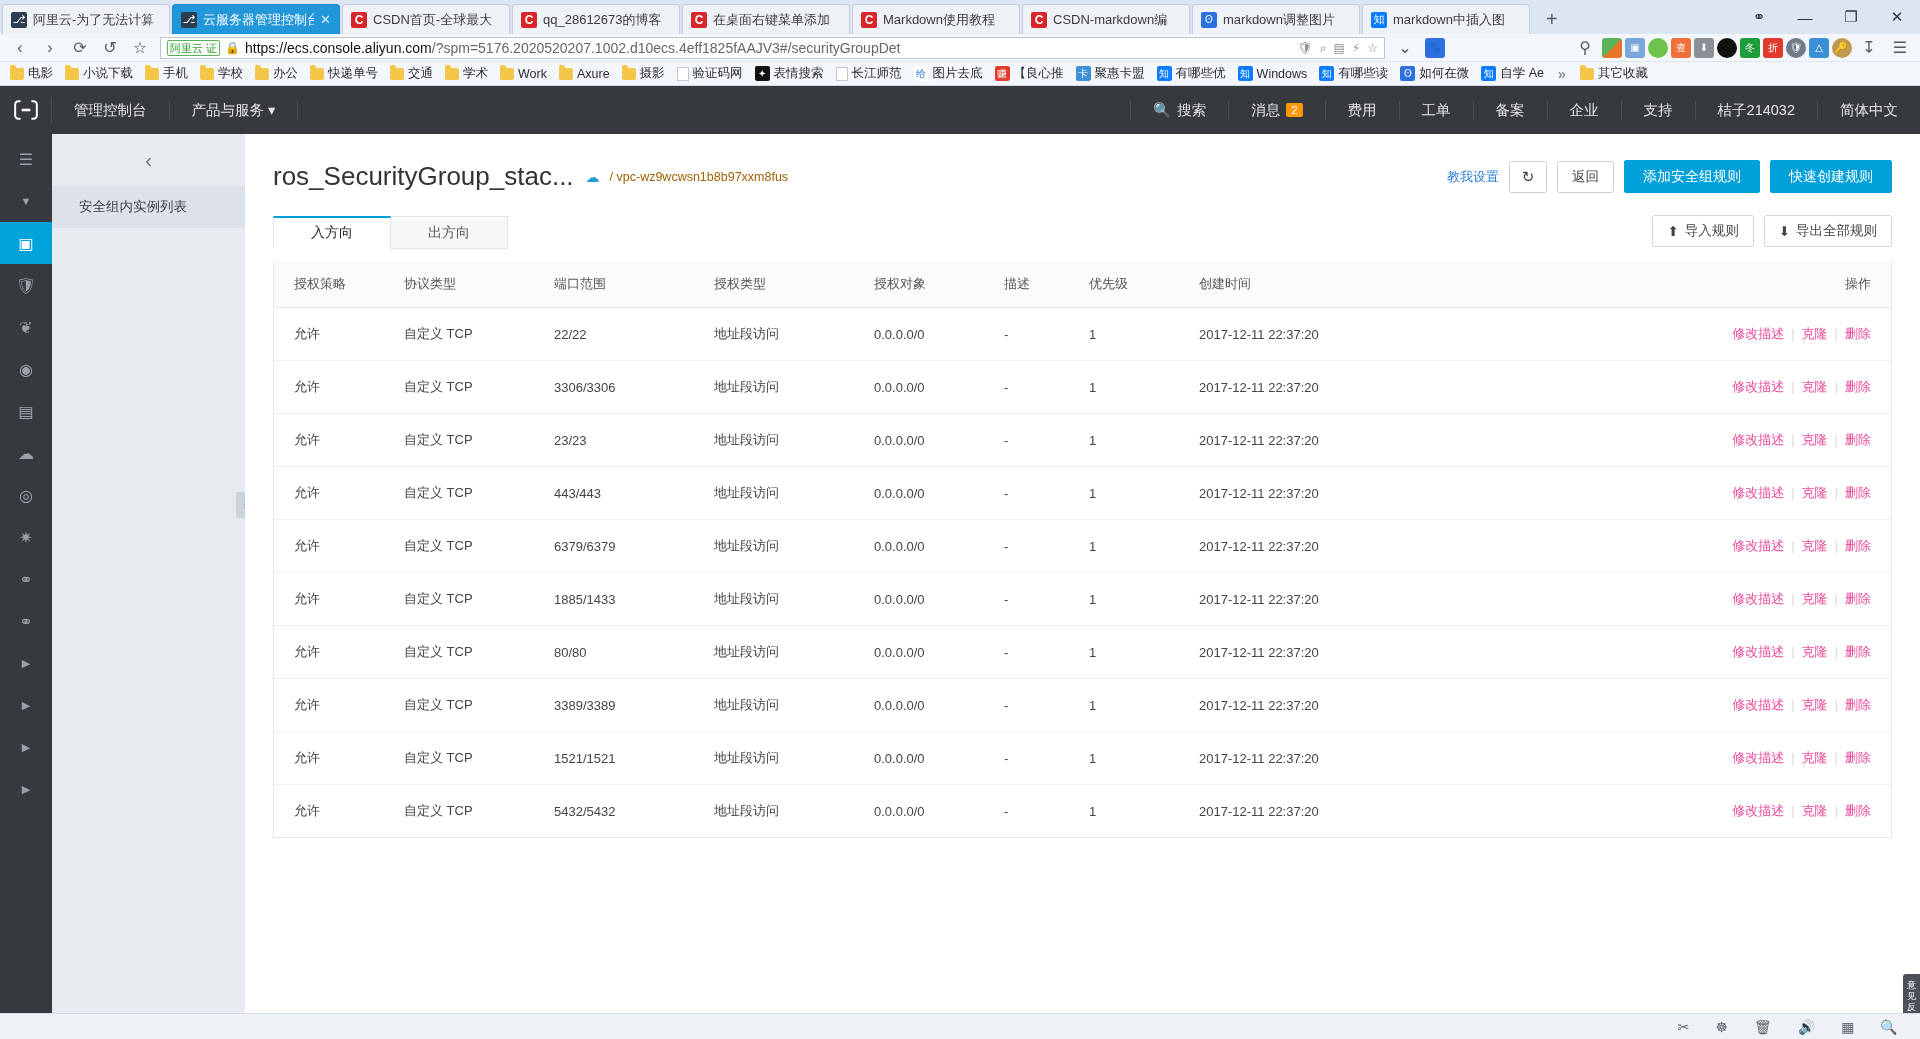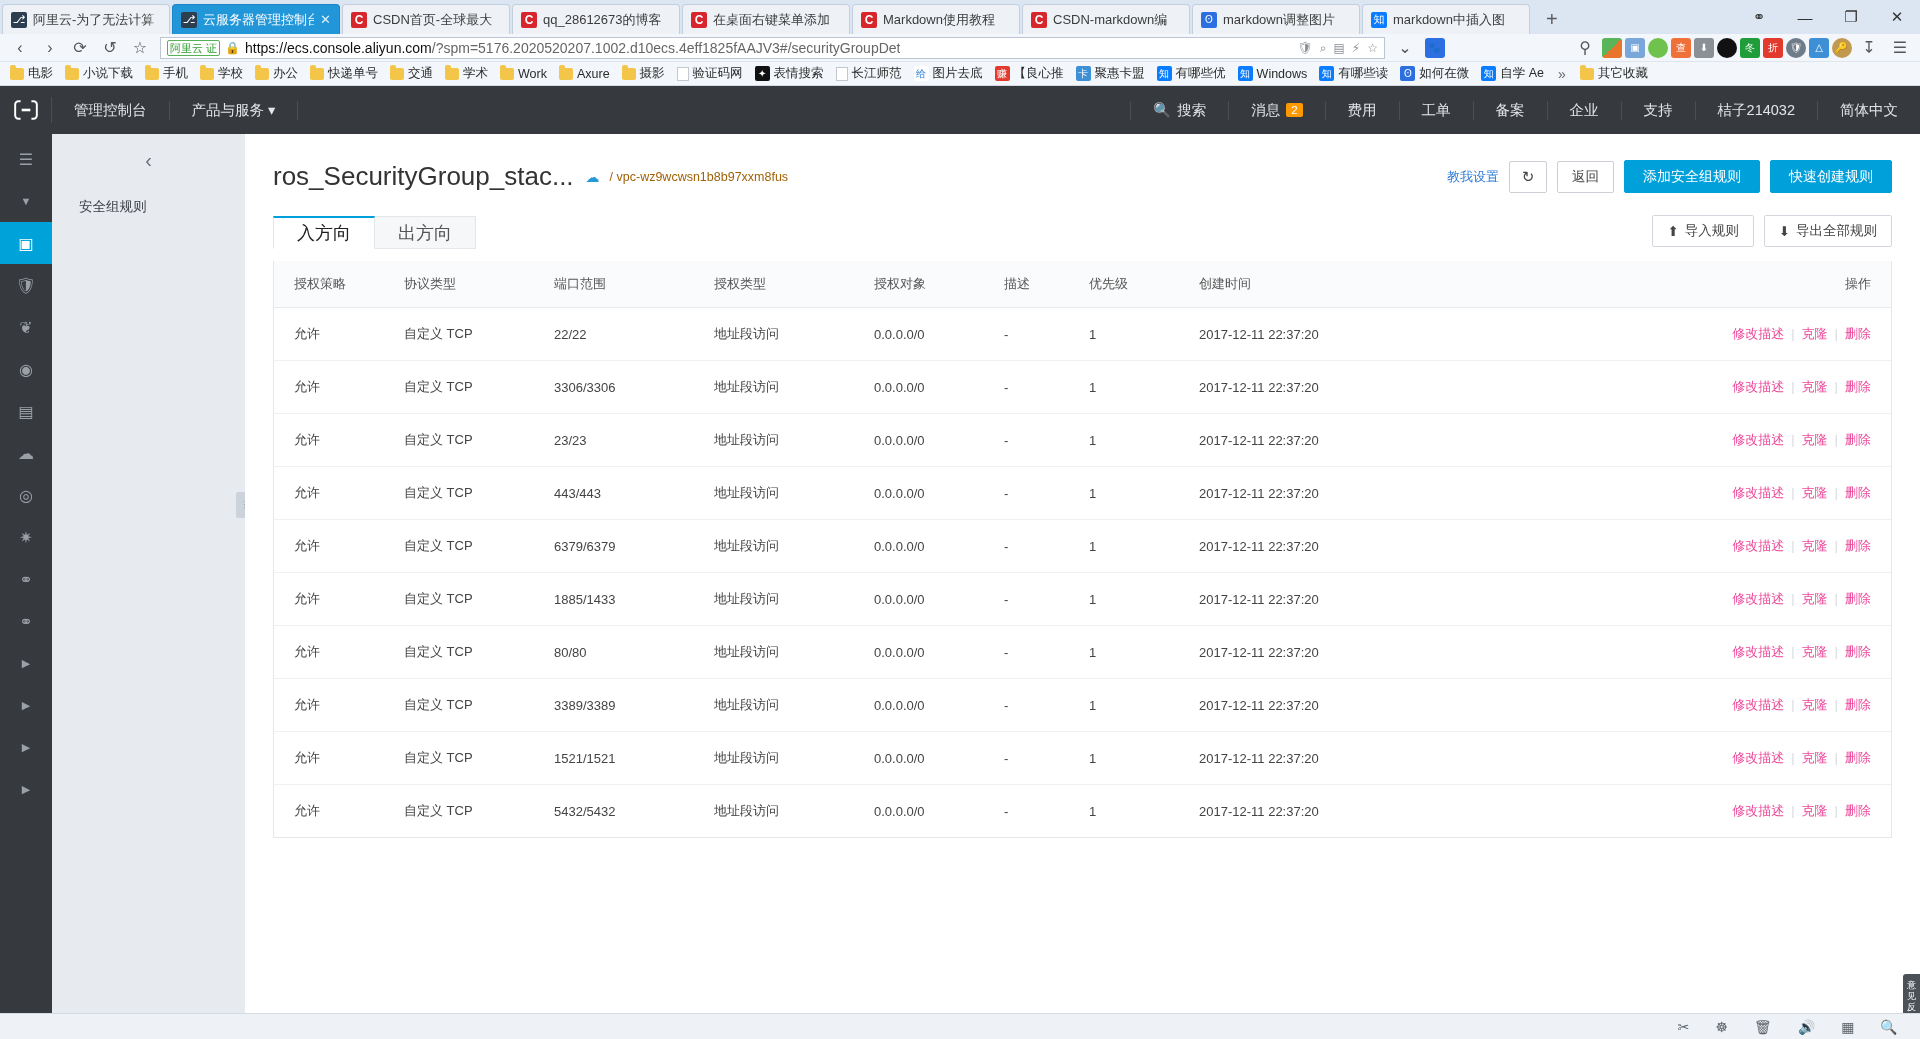--- a/index.html
+++ b/index.html
@@ -126,22 +126,22 @@
   .link-blue { color:#2b7bd6; font-size:13px; }
   .btn { height: 32px; padding: 0 14px; display:flex; align-items:center;
          justify-content:center; font-size:13.5px; border:1px solid #ccd0d6;
          background:#fff; color:#444; border-radius:2px; }
   .btn.icon { width: 38px; padding:0; font-size: 15px; }
   .btn.primary { background:#00a0db; border-color:#00a0db; color:#fff;
                  height:33px; padding: 0 18px; font-size:14px; }
 
   .tabsrow { display:flex; align-items:flex-end; padding: 22px 28px 0 28px;
              position:relative; }
-  .ttab { height: 33px; padding: 0 23px; display:flex; align-items:center;
-          font-size:18px; color:#555; border:1px solid #e3e6ea; background:#f6f7f9;
+  .ttab { height: 33px; padding: 0 37px; display:flex; align-items:center;
+          font-size:14px; color:#555; border:1px solid #e3e6ea; background:#f6f7f9;
           margin-right:-1px; }
   .ttab.active { background:#fff; color:#222; border-top: 2px solid #00a0db;
                  border-bottom-color:#fff; position:relative; z-index:2; }
   .tabsrow .rightbtns { margin-left:auto; display:flex; gap: 10px; padding-bottom: 2px; }
   .btn.ghost { background:#fff; border:1px solid #d3d7dd; gap:6px; }
 
   .tablewrap { margin: 12px 28px 0 28px; border:1px solid #e4e7eb; border-top:none; }
   table { width: 100%; border-collapse: collapse; table-layout: fixed; }
   thead th { background:#fafbfc; font-size: 13px; color:#555; font-weight: 400;
              text-align:left; padding: 14px 0 14px 0; border-bottom:1px solid #e8ebee; }
@@ -409,22 +409,22 @@
         <div class="ico">⚭</div>
         <div class="ico">⚭</div>
         <div class="ico arrow">▶</div>
         <div class="ico arrow">▶</div>
         <div class="ico arrow">▶</div>
         <div class="ico arrow">▶</div>
       </div>
 
       <div class="msidebar">
         <div class="collapse">‹</div>
-        <div class="mitem">
-          <span>安全组规则</span>
+        <div class="mitem active">
+          <span>安全组内实例列表</span>
         </div>
         <div class="railhandle">⫶</div>
       </div>
 
       <div class="content">
 
         <div class="pagehead">
           <div class="pagetitle">ros_SecurityGroup_stac...</div>
           <div class="cloudicon">☁</div>
           <div class="vpcid">/ vpc-wz9wcwsn1b8b97xxm8fus</div>

